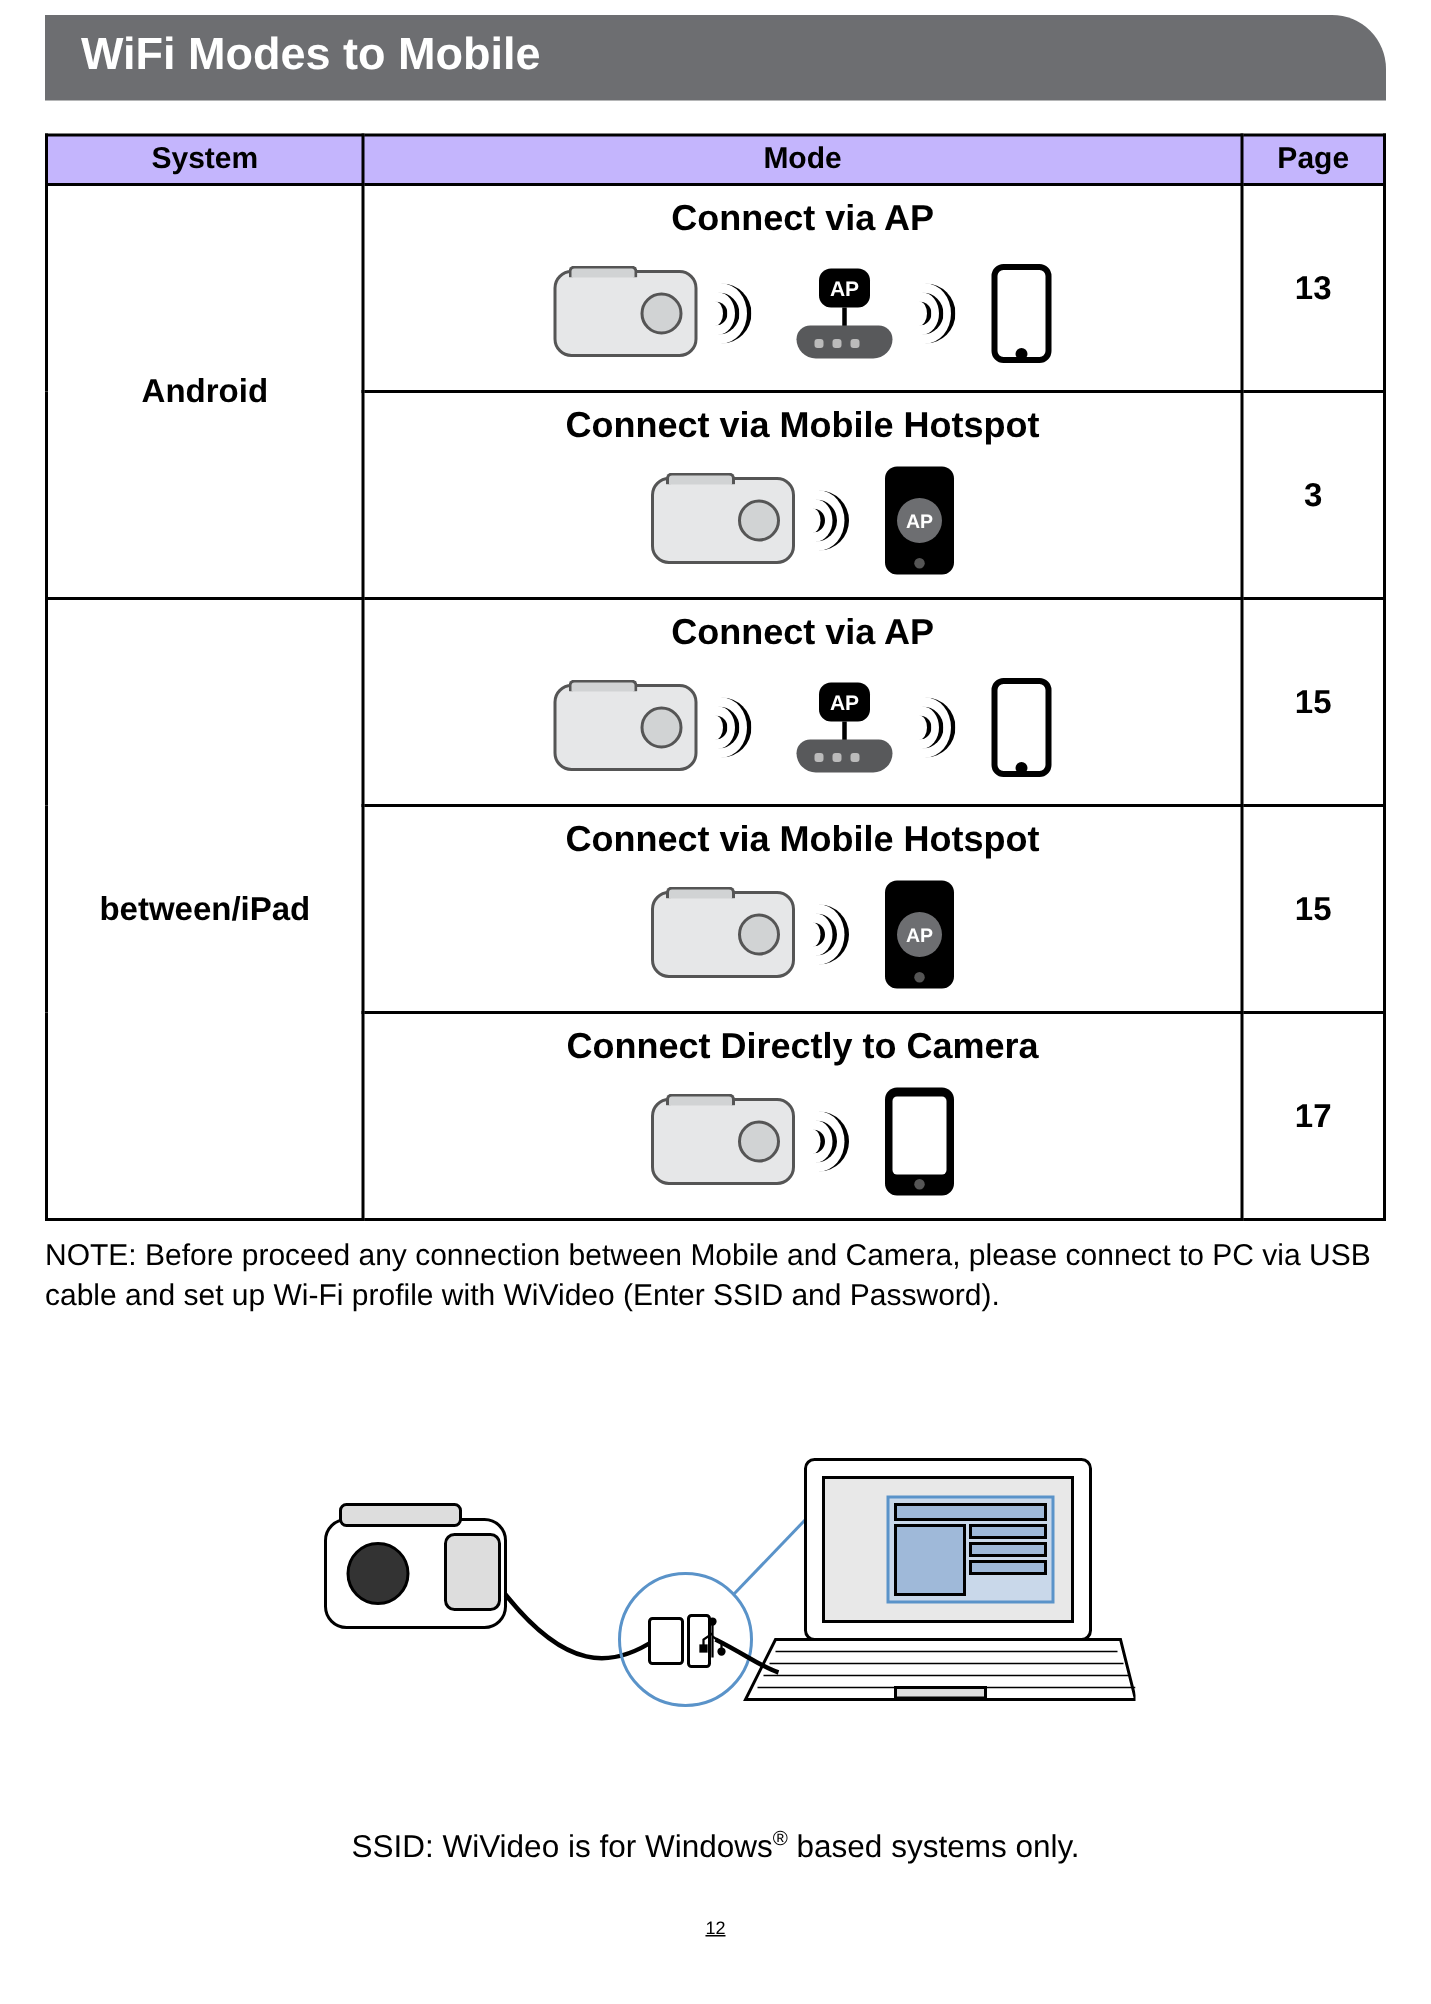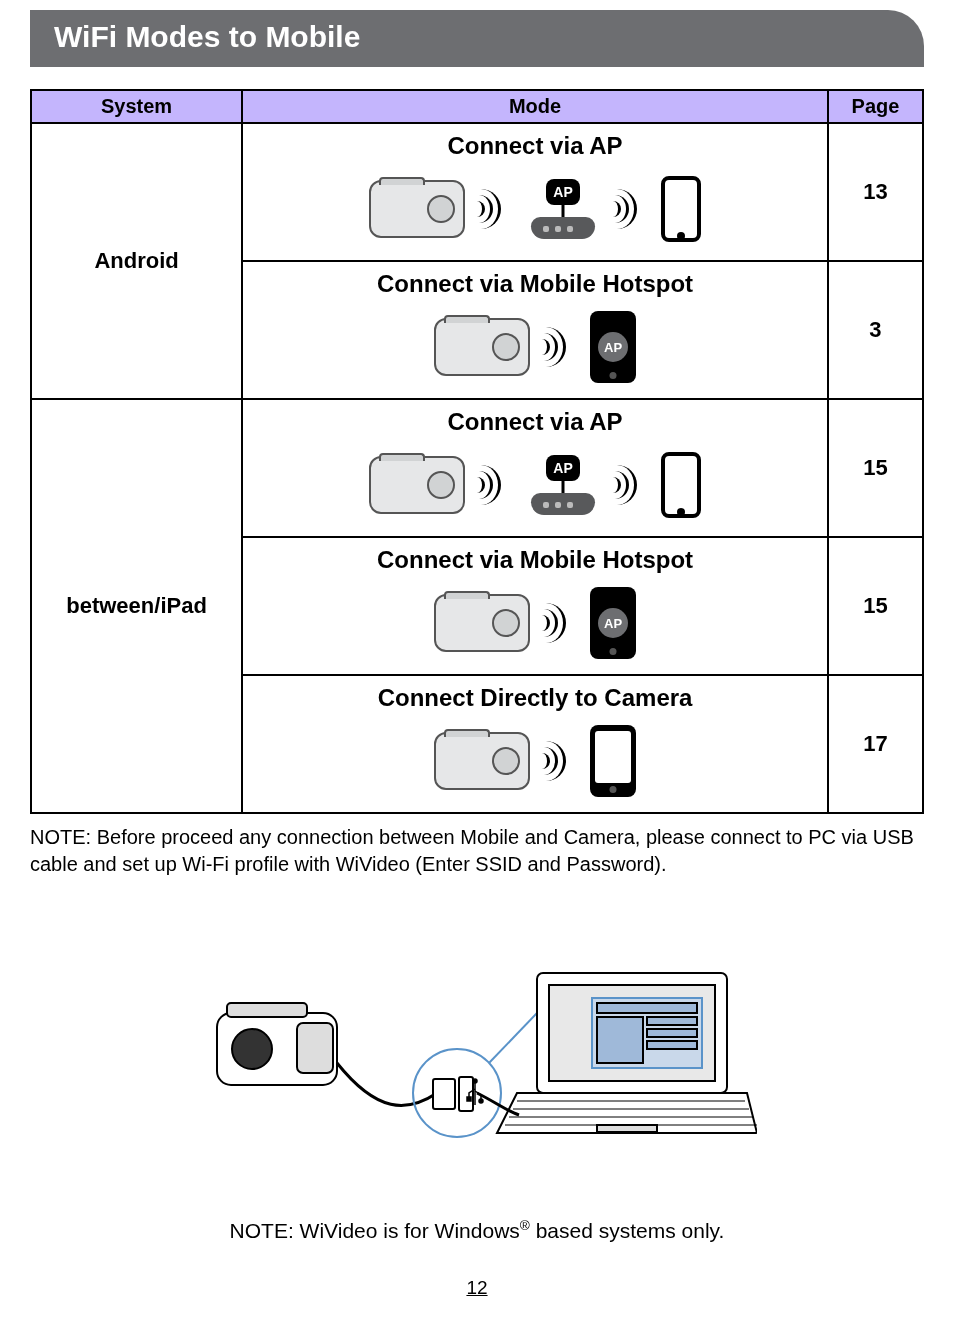--- a/index.html
+++ b/index.html
@@ -128,21 +128,21 @@
     position:relative;
   }
   .diagram-svg { width: 560px; height: 230px; }
   .note2 {
     text-align:center;
     font-size:21px;
     margin-top: 20px;
   }
   .note2 .bold { font-weight:normal;text-align:right; }
   .sup { font-size:0.65em; vertical-align:super; }
-  .pagenum { text-align:center; font-size:19px; margin-top:34px;text-decoration:underline;}
+  .pagenum { text-align:center; font-size:12px; margin-top:34px;text-decoration:underline;}
 </style>
 </head>
 <body>
 
 <div class="section-header">
   <span>WiFi Modes to Mobile</span>
 </div>
 
 <table class="modes">
   <thead>
@@ -347,16 +347,16 @@
         <line x1="308" y1="182" x2="560" y2="182"></line>
       </g>
       <rect x="400" y="182" width="60" height="7" fill="#ddd"></rect>
     </g>
 
     <path d="M280 150 C 300 160, 310 168, 322 172" stroke="#000" stroke-width="3" fill="none"></path>
   </svg>
 </div>
 
 <p class="note2">
-  <span>NOTE: </span><span class="bold">WiVideo is for Windows</span><span class="bold sup">®</span><span class="bold"> based systems only.</span>
+  <span>SSID: </span><span class="bold">WiVideo is for Windows</span><span class="bold sup">®</span><span class="bold"> based systems only.</span>
 </p>
 
 <p class="pagenum">12</p>
 
 </body></html>

